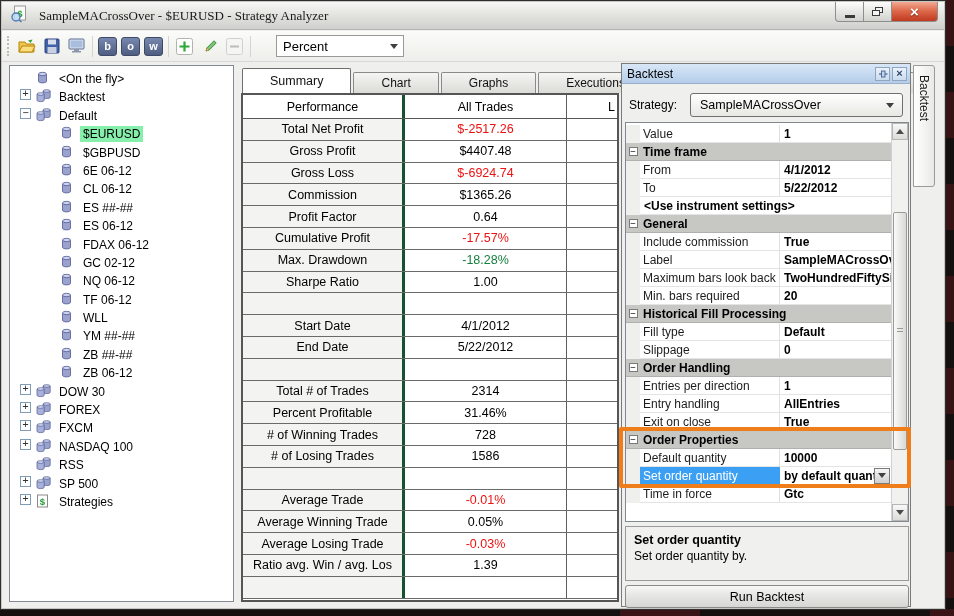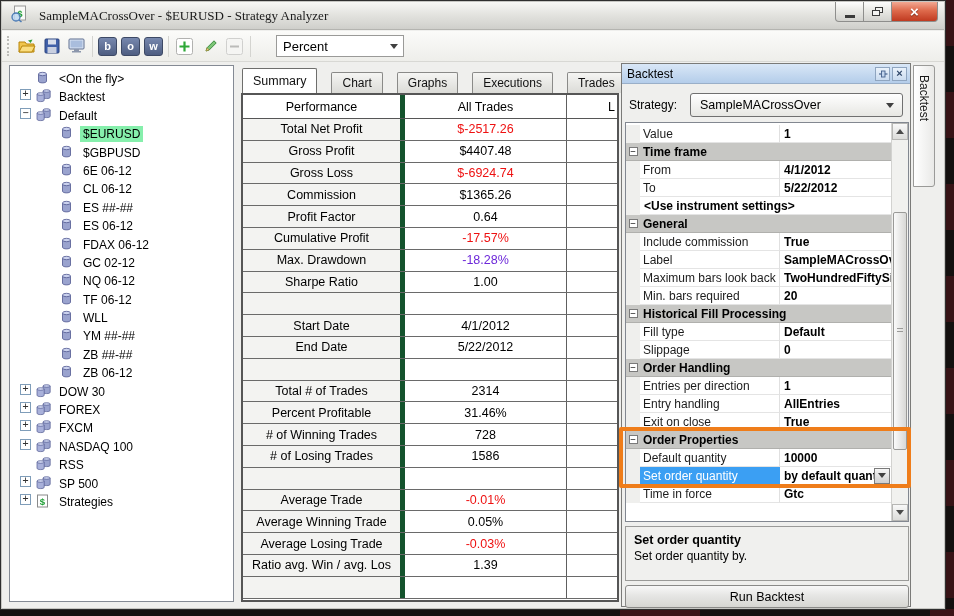--- a/index.html
+++ b/index.html
@@ -72,32 +72,32 @@
   .ticon svg { position:absolute; left:0; top:0; display:none; }
   .titem.db    .ticon svg.i-db    { display:block; }
   .titem.stack .ticon svg.i-stack { display:block; }
   .titem.strat .ticon svg.i-strat { display:block; }
   .tlabel { margin-left:4px; padding:1px 3px; }
   .titem.sel .tlabel { background:#86efac; }
 
   
   .tabs { position:absolute; left:241px; top:67px; height:25px; display:flex;
     align-items:flex-end; z-index:1; }
-  .tab { height:21px; padding:0 10px; margin-right:14px; font-size:12px;
+  .tab { height:21px; padding:0 27px; margin-right:2px; font-size:12px;
     background: linear-gradient(#F5F5F3,#DBDBD7);
     border:1px solid #8A8A88; border-bottom:none; border-radius:2px 2px 0 0;
     display:flex; align-items:center; color:#111; }
   .tab.active { height:25px; background:#FFF; font-size:12.5px; border-color:#6E6E6C; }
 
   
   .stable { position:absolute; left:240px; top:92px; width:378px; height:509px;
     background:#FFF; border:2px solid #565656; overflow:hidden; font-size:12.5px; }
   .shead { display:flex; height:24px; border-bottom:1px solid #565656; }
   .scell { display:flex; align-items:center; justify-content:center; overflow:hidden; white-space:nowrap; }
-  .col1 { flex:0 0 162px; border-right:5px solid #14532d;text-align:right; }
+  .col1 { flex:0 0 162px; border-right:3px solid #14532d;text-align:right; }
   .col2 { flex:0 0 162px; border-right:1px solid #5E5E5E; }
   .col3 { flex:1 1 auto; justify-content:flex-end; padding-right:2px; }
   .srow { display:flex; height:21.8px; border-bottom:1px solid #6A6A6A; }
   .srow .col1 { background:#F3F3F1; }
 
   
   .bpanel { position:absolute; left:620px; top:62px; width:290px; height:544px;
     background:#EFEFED; border:1px solid #7A7A78; z-index:5; }
   .bheader { height:20px; background: linear-gradient(#D9E7F7,#B4CDEA);
     border-bottom:1px solid #9AAFC8; display:flex; align-items:center;
@@ -636,21 +636,21 @@
         </div>
 
         <div class="srow">
           <div class="scell col1">Cumulative Profit</div>
           <div class="scell col2" style="color: rgb(238, 17, 17);">-17.57%</div>
           <div class="scell col3"></div>
         </div>
 
         <div class="srow">
           <div class="scell col1">Max. Drawdown</div>
-          <div class="scell col2" style="color: #6d28d9;">-18.28%</div>
+          <div class="scell col2" style="color: #15803d;">-18.28%</div>
           <div class="scell col3"></div>
         </div>
 
         <div class="srow">
           <div class="scell col1">Sharpe Ratio</div>
           <div class="scell col2">1.00</div>
           <div class="scell col3"></div>
         </div>
 
         <div class="srow">

